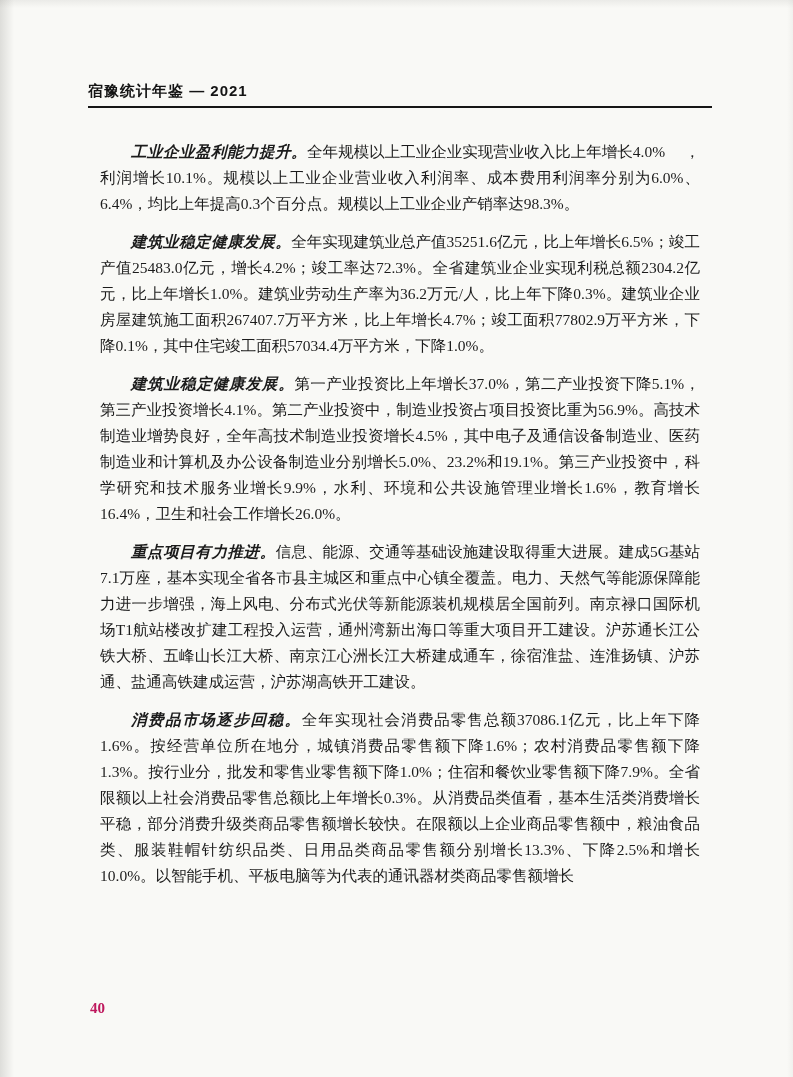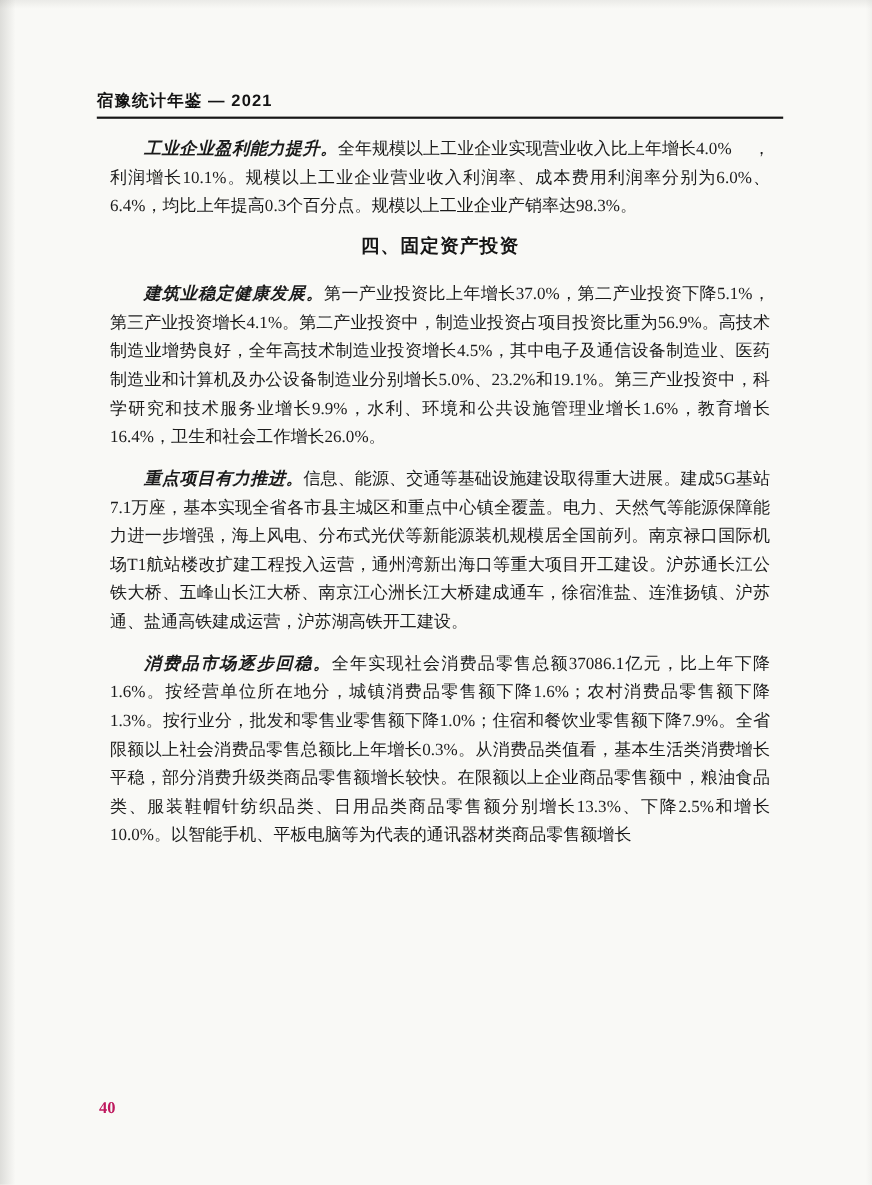--- a/index.html
+++ b/index.html
@@ -26,21 +26,21 @@
     width: 624px;
   }
   .page-header {
     font-family: "Liberation Sans", "DejaVu Sans", sans-serif;
     font-weight: bold;
     font-size: 15px;
     letter-spacing: 1px;
     color: #141414;
     padding-bottom: 5px;
     border-bottom: 2px solid #161616;
-    margin-bottom: 15px;
+    margin-bottom: 31px;
   }
   .body-text p.para {
     margin: 12px;
     font-size: 15.5px;
     line-height: 26px;
     text-align: justify;
     text-indent: 2em;
     color: #1b1b1b;
   }
   .para .lead {
@@ -72,22 +72,22 @@
 <body>
 
 <div class="page-content">
 
   <div class="page-header">宿豫统计年鉴 — 2021</div>
 
   <div class="body-text">
 
     <p class="para"><span class="lead">工业企业盈利能力提升。</span><span>全年规模以上工业企业实现营业收入比上年增长4.0%　 ，利润增长10.1%。规模以上工业企业营业收入利润率、成本费用利润率分别为6.0%、6.4%，均比上年提高0.3个百分点。规模以上工业企业产销率达98.3%。</span></p>
 
+    <p class="para"><span class="lead">建筑业稳定健康发展。</span><span>全年实现建筑业总产值35251.6亿元，比上年增长6.5%；竣工产值25483.0亿元，增长4.2%；竣工率达72.3%。全省建筑业企业实现利税总额2304.2亿元，比上年增长1.0%。建筑业劳动生产率为36.2万元/人，比上年下降0.3%。建筑业企业房屋建筑施工面积267407.7万平方米，比上年增长4.7%；竣工面积77802.9万平方米，下降0.1%，其中住宅竣工面积57034.4万平方米，下降1.0%。</span></p>
 
-    <h2 class="section-heading">四、固定资产投资</h2>
 
 
     <p class="para"><span class="lead">建筑业稳定健康发展。</span><span>第一产业投资比上年增长37.0%，第二产业投资下降5.1%，第三产业投资增长4.1%。第二产业投资中，制造业投资占项目投资比重为56.9%。高技术制造业增势良好，全年高技术制造业投资增长4.5%，其中电子及通信设备制造业、医药制造业和计算机及办公设备制造业分别增长5.0%、23.2%和19.1%。第三产业投资中，科学研究和技术服务业增长9.9%，水利、环境和公共设施管理业增长1.6%，教育增长16.4%，卫生和社会工作增长26.0%。</span></p>
 
     <p class="para"><span class="lead">重点项目有力推进。</span><span>信息、能源、交通等基础设施建设取得重大进展。建成5G基站7.1万座，基本实现全省各市县主城区和重点中心镇全覆盖。电力、天然气等能源保障能力进一步增强，海上风电、分布式光伏等新能源装机规模居全国前列。南京禄口国际机场T1航站楼改扩建工程投入运营，通州湾新出海口等重大项目开工建设。沪苏通长江公铁大桥、五峰山长江大桥、南京江心洲长江大桥建成通车，徐宿淮盐、连淮扬镇、沪苏通、盐通高铁建成运营，沪苏湖高铁开工建设。</span></p>
 
 
     <p class="para"><span class="lead">消费品市场逐步回稳。</span><span>全年实现社会消费品零售总额37086.1亿元，比上年下降1.6%。按经营单位所在地分，城镇消费品零售额下降1.6%；农村消费品零售额下降1.3%。按行业分，批发和零售业零售额下降1.0%；住宿和餐饮业零售额下降7.9%。全省限额以上社会消费品零售总额比上年增长0.3%。从消费品类值看，基本生活类消费增长平稳，部分消费升级类商品零售额增长较快。在限额以上企业商品零售额中，粮油食品类、服装鞋帽针纺织品类、日用品类商品零售额分别增长13.3%、下降2.5%和增长10.0%。以智能手机、平板电脑等为代表的通讯器材类商品零售额增长</span></p>
 
   </div>

